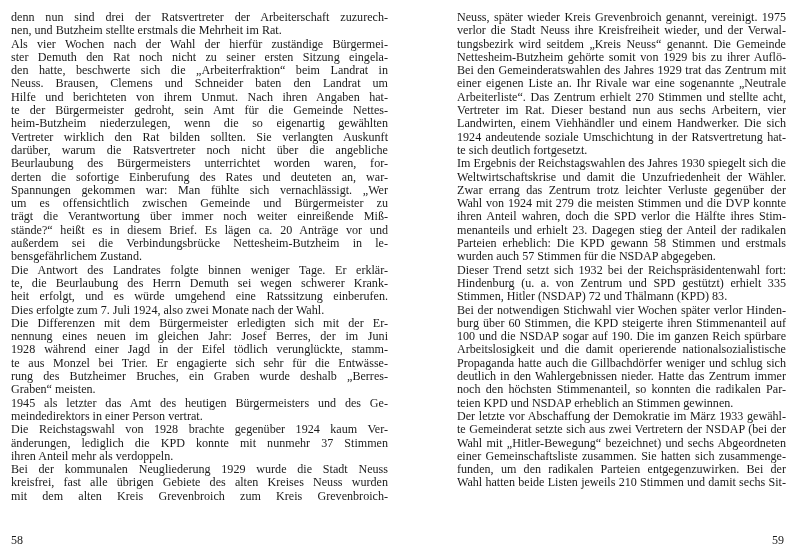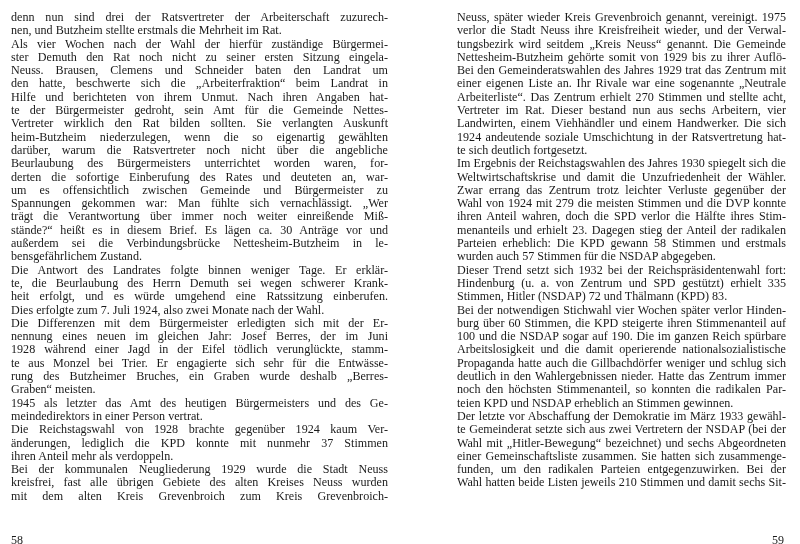--- a/index.html
+++ b/index.html
@@ -35,33 +35,33 @@
 
 <div class="page page-left">
   <div class="text-block" id="left-text">
       <p class="para">
         <span class="line">denn nun sind drei der Ratsvertreter der Arbeiterschaft zuzurech-</span>
         <span class="line last">nen, und Butzheim stellte erstmals die Mehrheit im Rat.</span>
       </p>
       <p class="para">
         <span class="line">Als vier Wochen nach der Wahl der hierfür zuständige Bürgermei-</span>
         <span class="line">ster Demuth den Rat noch nicht zu seiner ersten Sitzung eingela-</span>
+        <span class="line">den hatte, beschwerte sich die „Arbeiterfraktion“ beim Landrat in</span>
         <span class="line">Neuss. Brausen, Clemens und Schneider baten den Landrat um</span>
-        <span class="line">den hatte, beschwerte sich die „Arbeiterfraktion“ beim Landrat in</span>
         <span class="line">Hilfe und berichteten von ihrem Unmut. Nach ihren Angaben hat-</span>
         <span class="line">te der Bürgermeister gedroht, sein Amt für die Gemeinde Nettes-</span>
+        <span class="line">heim-Butzheim niederzulegen, wenn die so eigenartig gewählten</span>
         <span class="line">Vertreter wirklich den Rat bilden sollten. Sie verlangten Auskunft</span>
-        <span class="line">heim-Butzheim niederzulegen, wenn die so eigenartig gewählten</span>
         <span class="line">darüber, warum die Ratsvertreter noch nicht über die angebliche</span>
         <span class="line">Beurlaubung des Bürgermeisters unterrichtet worden waren, for-</span>
         <span class="line">derten die sofortige Einberufung des Rates und deuteten an, war-</span>
+        <span class="line">Spannungen gekommen war: Man fühlte sich vernachlässigt. „Wer</span>
         <span class="line">um es offensichtlich zwischen Gemeinde und Bürgermeister zu</span>
-        <span class="line">Spannungen gekommen war: Man fühlte sich vernachlässigt. „Wer</span>
         <span class="line">trägt die Verantwortung über immer noch weiter einreißende Miß-</span>
-        <span class="line">stände?“ heißt es in diesem Brief. Es lägen ca. 30 Anträge vor und</span>
+        <span class="line">stände?“ heißt es in diesem Brief. Es lägen ca. 20 Anträge vor und</span>
         <span class="line">außerdem sei die Verbindungsbrücke Nettesheim-Butzheim in le-</span>
         <span class="line last">bensgefährlichem Zustand.</span>
       </p>
       <p class="para">
         <span class="line">Die Antwort des Landrates folgte binnen weniger Tage. Er erklär-</span>
         <span class="line">te, die Beurlaubung des Herrn Demuth sei wegen schwerer Krank-</span>
         <span class="line">heit erfolgt, und es würde umgehend eine Ratssitzung einberufen.</span>
         <span class="line last">Dies erfolgte zum 7. Juli 1924, also zwei Monate nach der Wahl.</span>
       </p>
       <p class="para">

